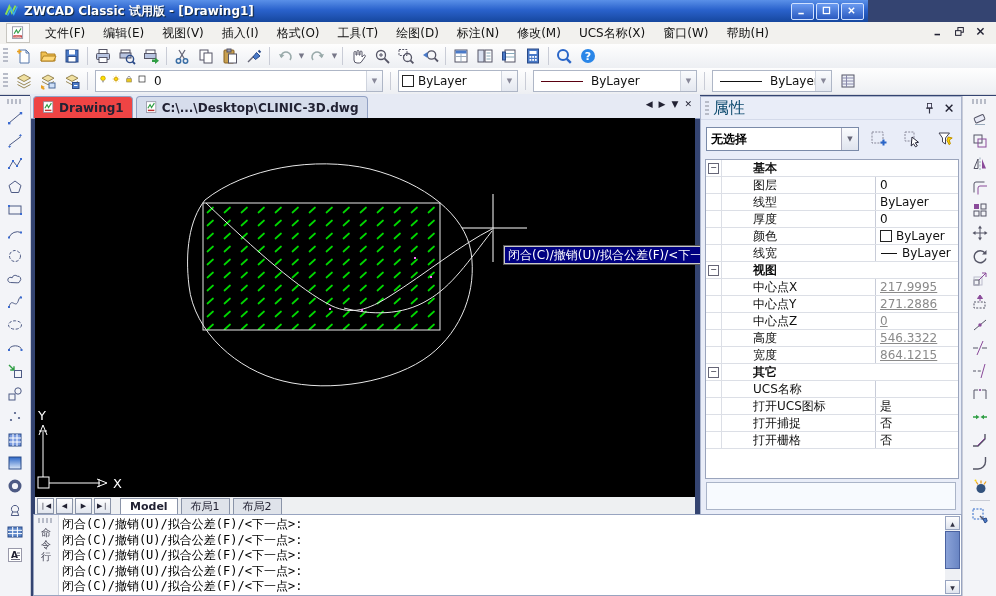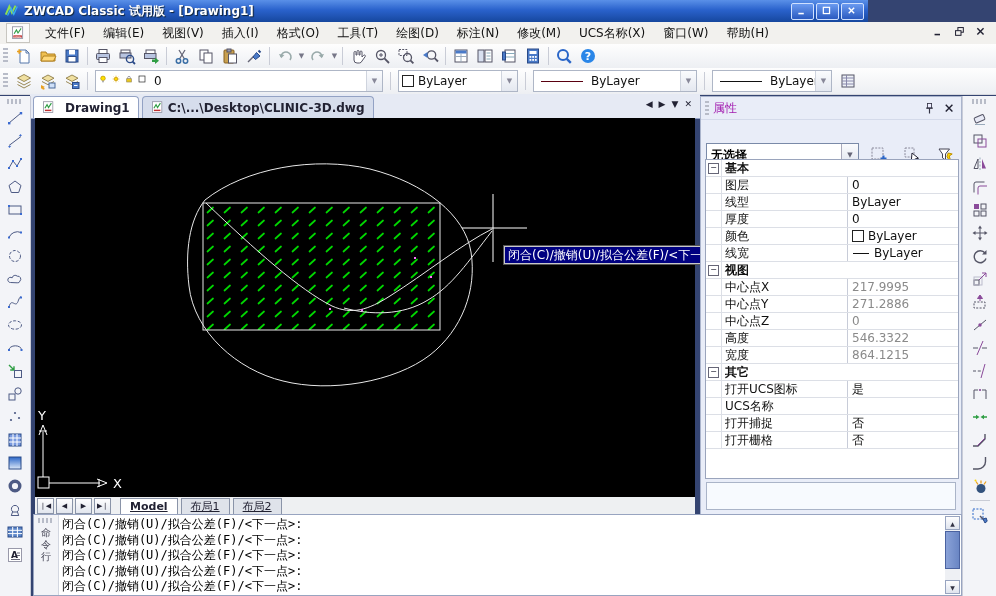--- a/index.html
+++ b/index.html
@@ -26,58 +26,58 @@
   .combo{height:20px;background:#fff;border:1px solid #aeb6c6;display:flex;align-items:center;position:relative;margin:0 4px;}
   .combo .cval{flex:1;padding-left:4px;color:#111;white-space:nowrap;overflow:hidden;}
   .combo .cbtn{width:15px;height:100%;border-left:1px solid #cfd4de;background:linear-gradient(180deg,#fafbfd,#e4e8f0);display:flex;align-items:center;justify-content:center;font-size:7px;color:#889;cursor:pointer;}
   .combo .cicons{display:flex;align-items:center;gap:1px;padding-left:3px;}
   .swatch{width:10px;height:10px;background:#fff;border:1px solid #222;display:inline-block;}
   .linesample{width:42px;height:0;border-top:1px solid #5a0010;display:inline-block;margin:0 4px;}
   .linesample.black{border-top-color:#111;}
   
   #doctabs{position:absolute;left:30px;top:94px;width:670px;height:24px;background:#e6eaf4;border-bottom:1px solid #93a2c4;display:flex;align-items:flex-end;}
   .dtab{height:21px;display:flex;align-items:center;padding:0 8px;border:1px solid #93a2c4;border-bottom:none;border-radius:4px 4px 0 0;background:#d6ddec;margin-left:3px;cursor:pointer;color:#223;font-weight:bold;}
-  .dtab.active{background:#ffffff;font-weight:bold;gap:6px;}
+  .dtab.active{background:#ef4444;font-weight:bold;}
   .dtab svg{margin-right:4px;}
   #dtab-ctls{position:absolute;right:8px;top:5px;display:flex;gap:6px;color:#223;font-size:9px;}
   #dtab-ctls span{cursor:pointer;}
   
   #left-toolbar{position:absolute;left:0;top:96px;width:30px;height:500px;background:#f3f4f8;border-right:1px solid #c9ccd8;display:flex;flex-direction:column;align-items:center;}
   #right-toolbar{position:absolute;left:962px;top:96px;width:34px;height:500px;background:#f3f4f8;border-left:1px solid #c9ccd8;display:flex;flex-direction:column;align-items:center;}
   .hgrip{width:16px;height:5px;margin:3px 0 2px 0;background:repeating-linear-gradient(90deg,#b8bcc8 0 2px,transparent 2px 4px);}
   .sbtn{width:24px;height:21px;display:flex;align-items:center;justify-content:center;cursor:pointer;border:1px solid transparent;}
   .hsep{width:20px;height:1px;background:#c9ccd6;margin:3px 0;}
   
   #canvas{position:absolute;left:35px;top:118px;width:660px;height:379px;background:#000;cursor:crosshair;}
   #tooltip{position:absolute;left:469px;top:128px;background:#000080;color:#fff;border:1px solid #c8c8c8;outline:1px solid #555;padding:0 3px;font-size:12px;line-height:16px;white-space:nowrap;}
   
   #props-panel{position:absolute;left:700px;top:96px;width:262px;height:419px;background:#e9edf8;border:1px solid #aab4cc;box-sizing:border-box;}
   #props-header{height:22px;display:flex;align-items:center;position:relative;border-bottom:1px solid #d4daea;}
   #props-header .vgrip{width:4px;height:14px;margin:0 4px;background:repeating-linear-gradient(180deg,#b8bcc8 0 2px,transparent 2px 4px);}
-  #props-title{font-size:12px;color:#a21caf;}
+  #props-title{font-size:16px;color:#0c4a6e;}
   #props-hctls{position:absolute;right:4px;top:3px;display:flex;gap:4px;}
   #props-hctls span{width:16px;height:16px;display:flex;align-items:center;justify-content:center;cursor:pointer;}
-  #props-selrow{position:absolute;left:5px;top:46px;width:252px;height:24px;display:flex;align-items:center;}
+  #props-selrow{position:absolute;left:5px;top:30px;width:252px;height:24px;display:flex;align-items:center;}
   #sel-combo{width:155px;height:22px;background:#fff;border:1px solid #7a8aa8;display:flex;align-items:center;}
   #sel-combo .cval{flex:1;padding-left:4px;font-weight:bold;}
   #sel-combo .cbtn{width:16px;height:100%;border-left:1px solid #aab;background:linear-gradient(180deg,#fafbfd,#dfe4ee);display:flex;align-items:center;justify-content:center;font-size:7px;color:#667;cursor:pointer;}
   .pbtn{width:24px;height:22px;margin-left:7px;display:flex;align-items:center;justify-content:center;cursor:pointer;border:1px solid transparent;}
   #props-grid{position:absolute;left:4px;top:62px;width:254px;height:320px;background:#fff;border:1px solid #9aa4bc;box-sizing:border-box;overflow:hidden;font-size:12px;}
   .prow{display:flex;height:16px;line-height:16px;border-bottom:1px solid #dcdfe6;}
   .prow .gut{width:15px;border-right:1px solid #dcdfe6;display:flex;align-items:center;justify-content:center;}
-  .prow .plabel{width:122px;padding-left:3px;border-right:1px solid #c8ccd8;color:#111;white-space:nowrap;overflow:hidden;}
+  .prow .plabel{width:122px;padding-left:3px;border-right:1px solid #c8ccd8;color:#111;white-space:nowrap;overflow:hidden;margin-left:28px;}
   .prow .pvalue{flex:1;padding-left:4px;color:#111;white-space:nowrap;display:flex;align-items:center;cursor:text;}
   .prow.section .plabel{font-weight:bold;border-right:none;}
-  .prow .pvalue.gray{color:#8a8a8a;}
+  .prow .pvalue.gray{color:#8a8a8a;text-decoration:underline;}
   .expbox{width:9px;height:9px;border:1px solid #667;background:#fff;font-size:8px;line-height:7px;text-align:center;color:#223;}
   #props-bottombox{position:absolute;left:5px;top:385px;width:250px;height:28px;background:#f7fafe;border:1px solid #aab4c8;box-sizing:border-box;}
   
   #layouttabs{position:absolute;left:35px;top:497px;width:660px;height:17px;background:#eef0f2;border-bottom:1px solid #9aa;display:flex;align-items:center;font-size:11px;}
   .navbtn{width:15px;height:14px;border:1px solid #8a94a8;background:linear-gradient(180deg,#fdfdfe,#e2e6ee);margin-left:2px;display:flex;align-items:center;justify-content:center;font-size:7px;cursor:pointer;color:#223;}
-  .ltab{padding:1px 9px;border:1px solid #8a94a8;border-bottom:none;background:#dfe3ea;margin-left:3px;cursor:pointer;color:#223;height:13px;line-height:13px;text-decoration:underline;}
+  .ltab{padding:1px 9px;border:1px solid #8a94a8;border-bottom:none;background:#dfe3ea;margin-left:3px;cursor:pointer;color:#223;height:13px;line-height:13px;}
   .ltab.active{background:#fff;font-weight:bold;}
   
   #cmdwindow{position:absolute;left:33px;top:514px;width:929px;height:82px;background:#fff;border:1px solid #98a4c0;box-sizing:border-box;}
   #cmd-side{position:absolute;left:0;top:0;width:24px;height:100%;background:#f2f3f7;border-right:1px solid #d2d6e0;display:flex;flex-direction:column;align-items:center;}
   #cmd-side .vlabel{font-size:10px;color:#445;margin-top:2px;line-height:12px;text-align:center;}
   #cmd-lines{position:absolute;left:28px;top:2px;right:18px;font-family:"DejaVu Sans Mono","Liberation Mono",monospace;font-size:12px;line-height:15.5px;color:#000;white-space:pre;}
   #cmd-scroll{position:absolute;right:1px;top:1px;width:15px;height:78px;background:#eef0f4;}
   .scbtn{position:absolute;left:0;width:15px;height:14px;background:linear-gradient(180deg,#fdfdfe,#dfe4ee);border:1px solid #98a4c0;box-sizing:border-box;font-size:6px;display:flex;align-items:center;justify-content:center;color:#334;cursor:pointer;}
   #sc-thumb{position:absolute;left:0;top:15px;width:15px;height:38px;background:linear-gradient(90deg,#8aa2d8,#6a86c4);border:1px solid #4a62a0;box-sizing:border-box;cursor:grab;}
 </style>
@@ -734,27 +734,27 @@
         </div>
         <div class="prow section">
           <span class="gut">
             <span class="expbox">−</span>
           </span>
           <span class="plabel">其它</span>
           <span class="pvalue"></span>
         </div>
         <div class="prow">
           <span class="gut"></span>
+          <span class="plabel">UCS名称</span>
+          <span class="pvalue"></span>
+        </div>
+        <div class="prow">
+          <span class="gut"></span>
           <span class="plabel">打开UCS图标</span>
           <span class="pvalue">是</span>
-        </div>
-        <div class="prow">
-          <span class="gut"></span>
-          <span class="plabel">UCS名称</span>
-          <span class="pvalue"></span>
         </div>
         <div class="prow">
           <span class="gut"></span>
           <span class="plabel">打开捕捉</span>
           <span class="pvalue">否</span>
         </div>
         <div class="prow">
           <span class="gut"></span>
           <span class="plabel">打开栅格</span>
           <span class="pvalue">否</span>

